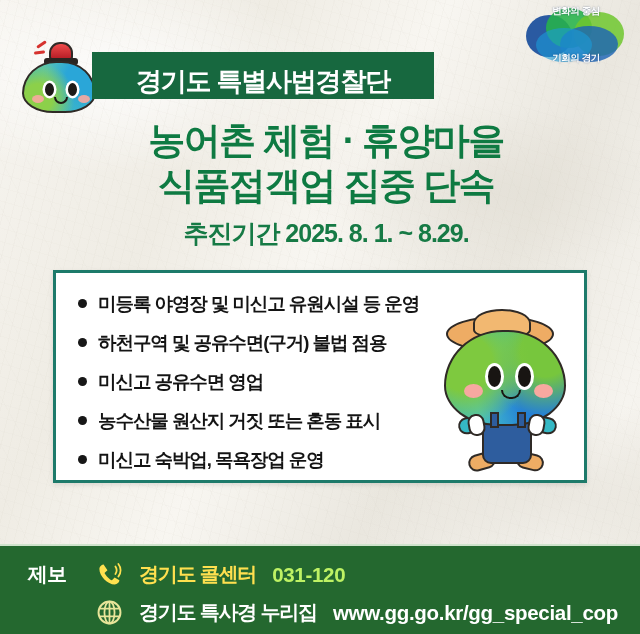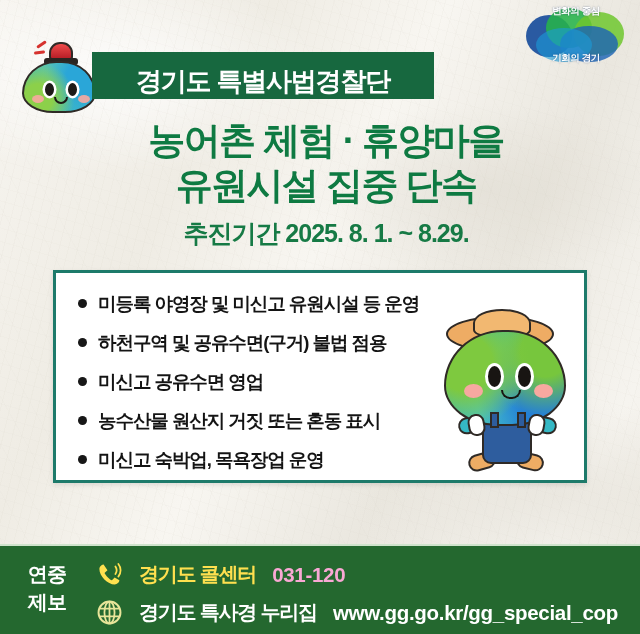--- a/index.html
+++ b/index.html
@@ -146,21 +146,21 @@
   .f-left{
     position:absolute; left:16px; top:14px; width:62px; text-align:center;
     color:#ffffff; font-size:20px; font-weight:bold; letter-spacing:-.8px; line-height:1.42;
   }
   .f-line{ position:absolute; left:96px; display:flex; align-items:center; gap:16px; }
   .f-line.one{ top:15px; } .f-line.two{ top:53px; }
   .ico{ width:27px; height:27px; flex:0 0 auto; display:block; }
   .f-label{ font-size:20px; font-weight:bold; letter-spacing:-1.2px; }
   .f-label.y{ color:#ffe04f; } .f-label.w{ color:#ffffff; }
   .f-value{ font-size:20.5px; font-weight:bold; letter-spacing:-.3px; }
-  .f-value.y{ color:#f9a8d4; } .f-value.w{ color:#ffffff; }
+  .f-value.y{ color:#bef264; } .f-value.w{ color:#ffffff; }
 </style>
 </head>
 <body>
 
 <div id="poster">
 
   <div class="brand-logo">
     <div class="blobs">
       <span class="bl a"></span>
         <span class="bl b"></span>
@@ -188,21 +188,21 @@
         <span class="sm-mouth"></span>
       </div>
     </div>
     <div class="banner">
       <span class="banner-text">경기도 특별사법경찰단</span>
     </div>
   </div>
 
   <div class="title-block">
     <div class="title-line">농어촌 체험 · 휴양마을</div>
-    <div class="title-line">유원시설 집중 단속</div>
+    <div class="title-line">식품접객업 집중 단속</div>
     <div class="subtitle">추진기간 2025. 8. 1. ~ 8.29.</div>
   </div>
 
   <div class="bullet-card">
     <div class="bullet-list">
       <div class="bullet-item">
         <span class="dot"></span>
         <span class="bullet-text">미등록 야영장 및 미신고 유원시설 등 운영</span>
       </div>
       <div class="bullet-item">
@@ -240,21 +240,20 @@
       <span class="f-cheek l"></span>
         <span class="f-cheek r"></span>
       <span class="f-eye l"></span>
         <span class="f-eye r"></span>
       <span class="f-mouth"></span>
     </div>
   </div>
 
   <div class="footer">
     <div class="f-left">
-      <div>연중</div>
       <div>제보</div>
     </div>
 
     <div class="f-line one">
       <svg class="ico" viewBox="0 0 32 32">
         <path d="M9 4c-2.2 0-5 2.6-5 5.4 0 8.6 9.8 18.4 18.2 18.4 2.9 0 5.5-2.8 5.5-5l-5.6-3.3-3.2 3.4c-3-1.3-7.4-5.7-8.8-8.8l3.5-3.2z" fill="#ffe04f"></path>
         <path d="M23 6.5a8 8 0 0 1 0 9" stroke="#ffe04f" stroke-width="2.1" fill="none" stroke-linecap="round"></path>
         <path d="M26.5 3.5a12 12 0 0 1 0 15" stroke="#ffe04f" stroke-width="2.1" fill="none" stroke-linecap="round"></path>
       </svg>
       <span class="f-label y">경기도 콜센터</span>

